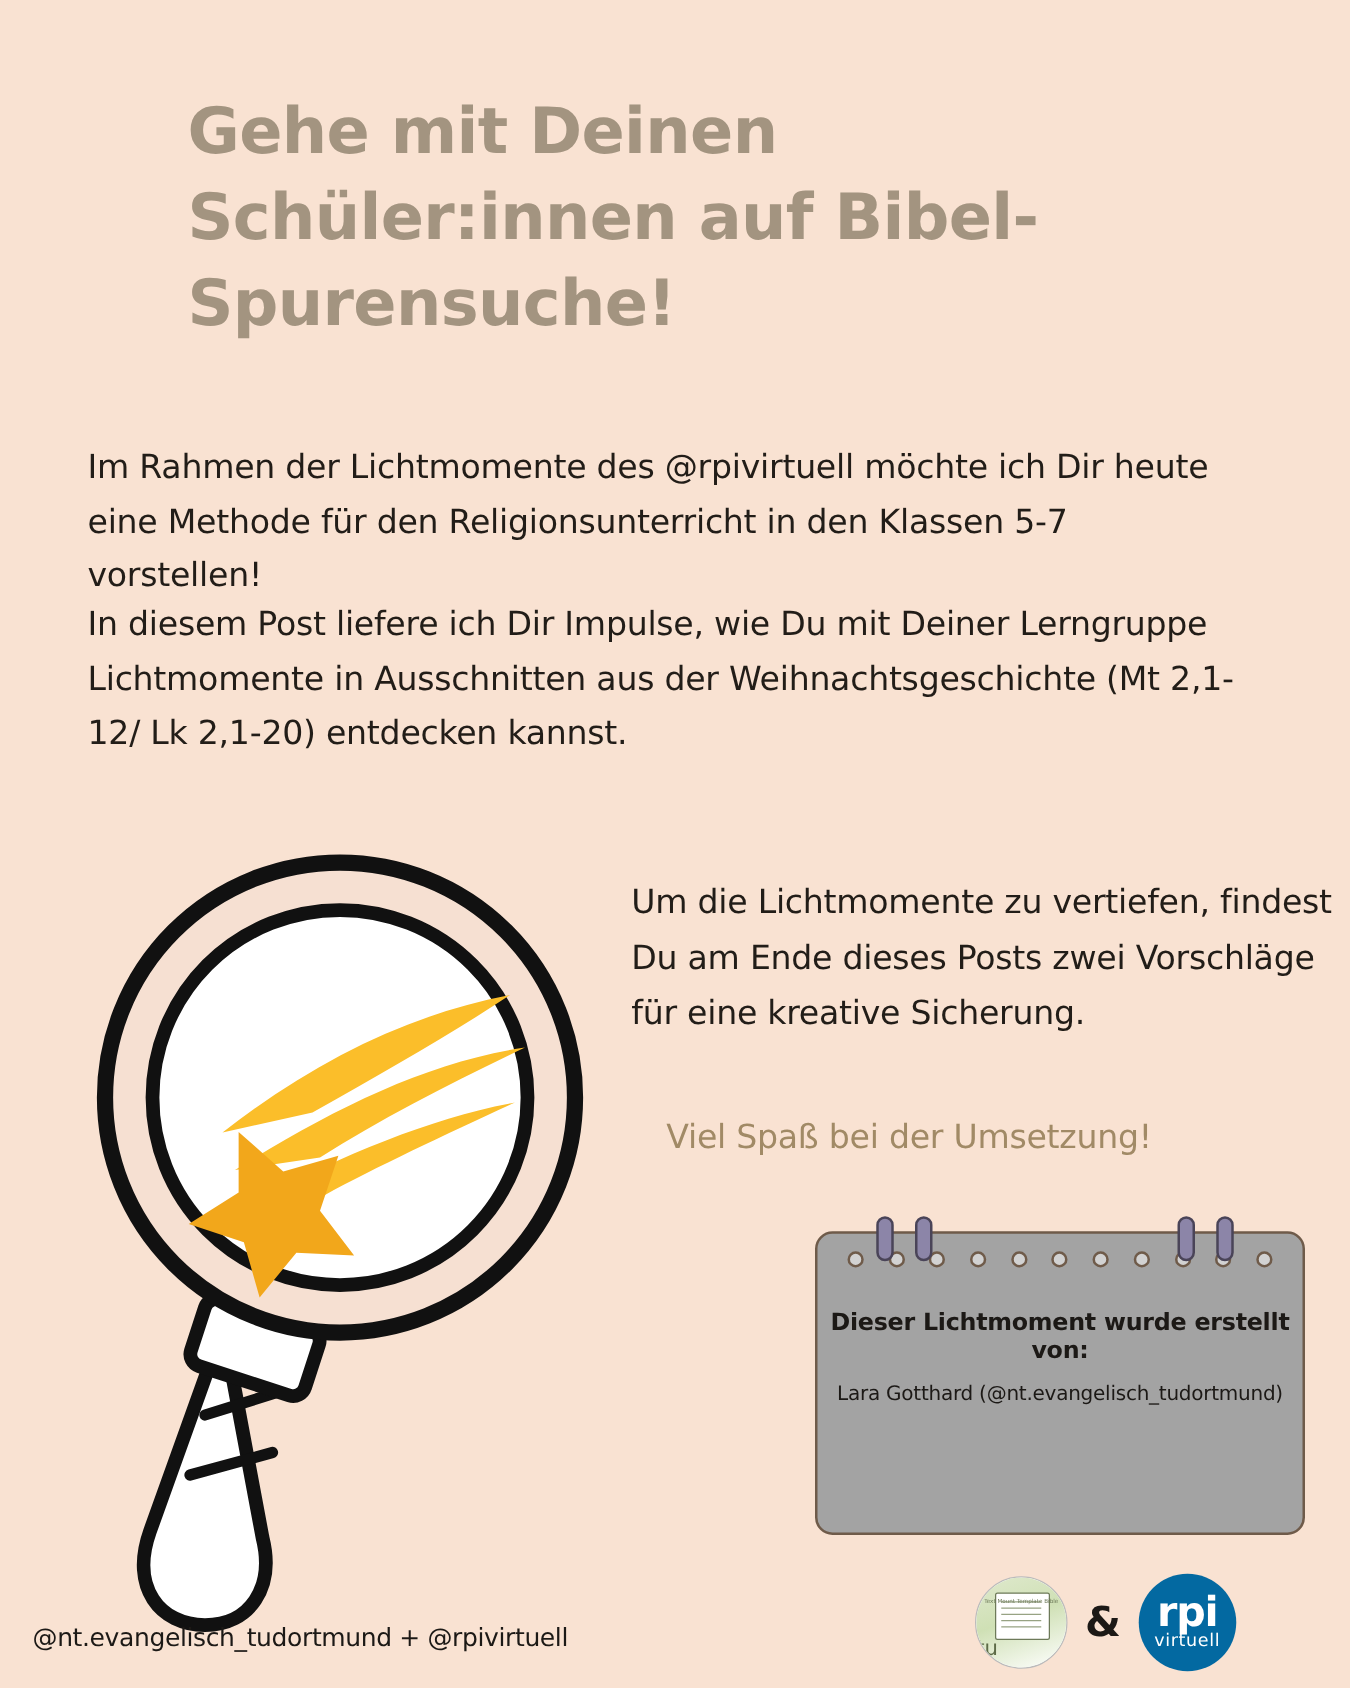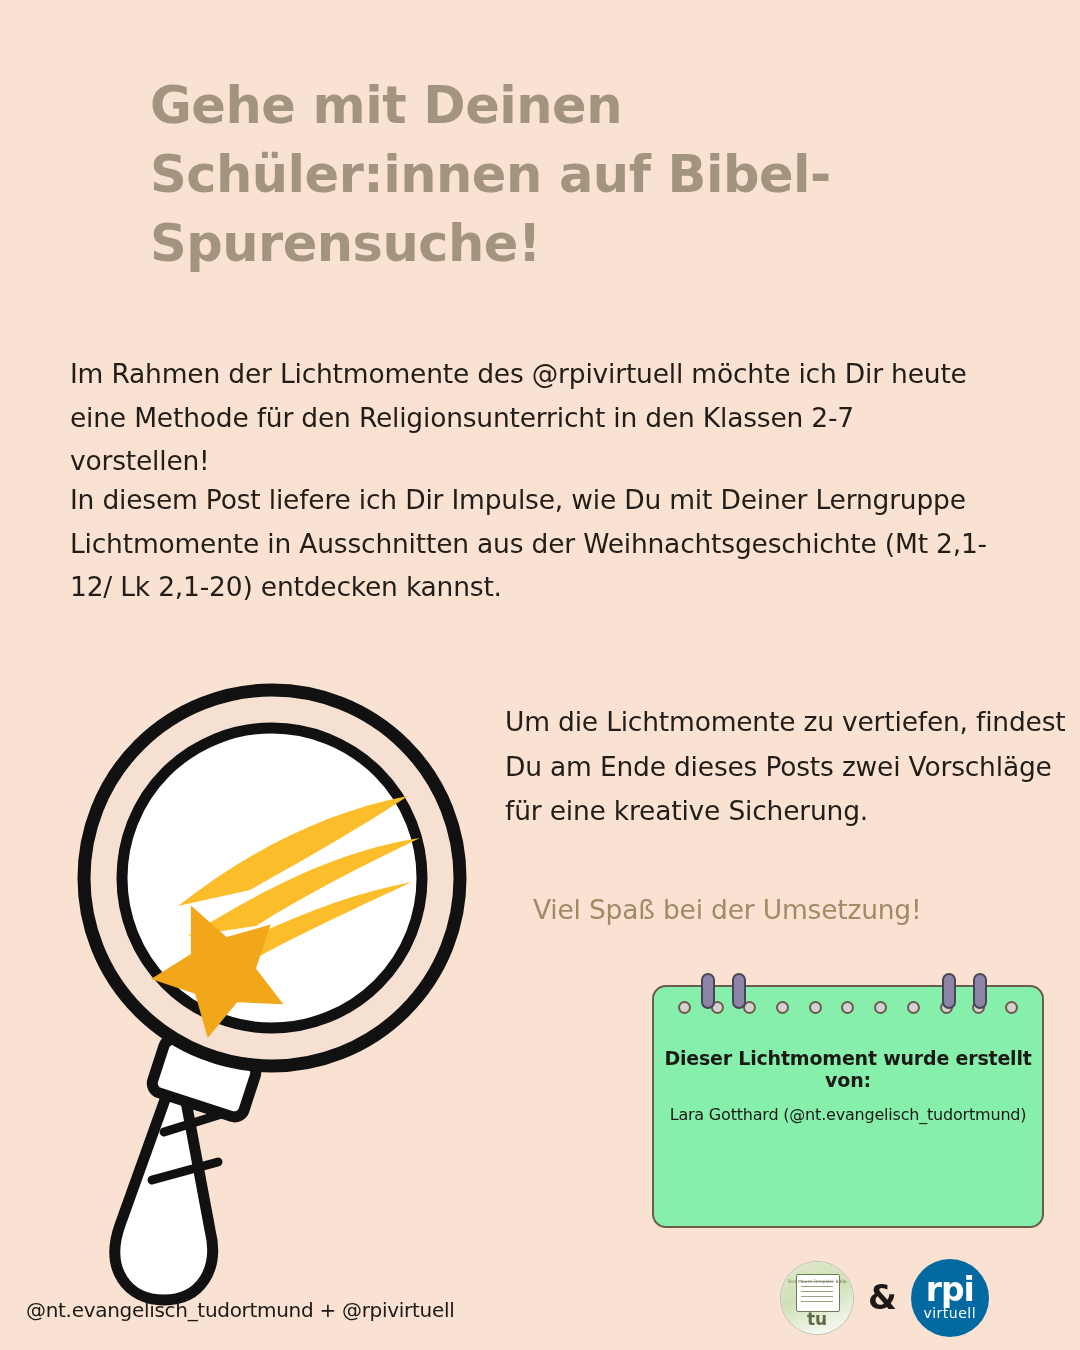--- a/index.html
+++ b/index.html
@@ -78,21 +78,21 @@
     height: 660px;
   }
 
   
   .notepad {
     position: absolute;
     left: 652px;
     top: 985px;
     width: 392px;
     height: 243px;
-    background: #86efac;
+    background: #a3a3a3;
     border: 2px solid #6f5b4a;
     border-radius: 14px;
     box-sizing: border-box;
   }
   .notepad-holes {
     position: absolute;
     left: 0;
     top: 14px;
     width: 100%;
     display: flex;
@@ -198,23 +198,22 @@
     left: 4px;
     width: 32px;
     height: 1.5px;
     background: #97a383;
   }
   .logo-tu .tu-text {
     position: absolute;
     left: 0;
     bottom: 5px;
     width: 100%;
-    text-align: center;
-    font-family: "DejaVu Sans", sans-serif;
-    font-weight: bold;
+    font-family: "DejaVu Sans", sans-serif;
+    font-weight: normal;
     font-size: 17px;
     color: #5d6b47;
   }
   .logo-tu .book-caption {
     position: absolute;
     left: 0;
     top: 17px;
     width: 100%;
     text-align: center;
     font-size: 4.5px;
@@ -261,21 +260,21 @@
     letter-spacing: 0.5px;
   }
 </style>
 </head>
 <body>
 
 <div class="page">
 
   <div class="title">Gehe mit Deinen Schüler:innen auf Bibel-Spurensuche!</div>
 
-  <div class="para para-1">Im Rahmen der Lichtmomente des @rpivirtuell möchte ich Dir heute eine Methode für den Religionsunterricht in den Klassen 2-7 vorstellen!</div>
+  <div class="para para-1">Im Rahmen der Lichtmomente des @rpivirtuell möchte ich Dir heute eine Methode für den Religionsunterricht in den Klassen 5-7 vorstellen!</div>
   <div class="para para-2">In diesem Post liefere ich Dir Impulse, wie Du mit Deiner Lerngruppe Lichtmomente in Ausschnitten aus der Weihnachtsgeschichte (Mt 2,1-12/ Lk 2,1-20) entdecken kannst.</div>
 
   <div class="para-right">Um die Lichtmomente zu vertiefen, findest Du am Ende dieses Posts zwei Vorschläge für eine kreative Sicherung.</div>
   <div class="para-fun">Viel Spaß bei der Umsetzung!</div>
 
   <div class="magnifier">
     <svg viewBox="0 0 420 660" width="420" height="660" xmlns="http://www.w3.org/2000/svg">
 
       <g>
         <path d="M112 430 L60 575 C44 620 68 650 104 650 C140 650 160 620 150 580 L122 430 Z" fill="#ffffff" stroke="#111111" stroke-width="11" stroke-linejoin="round"></path>

